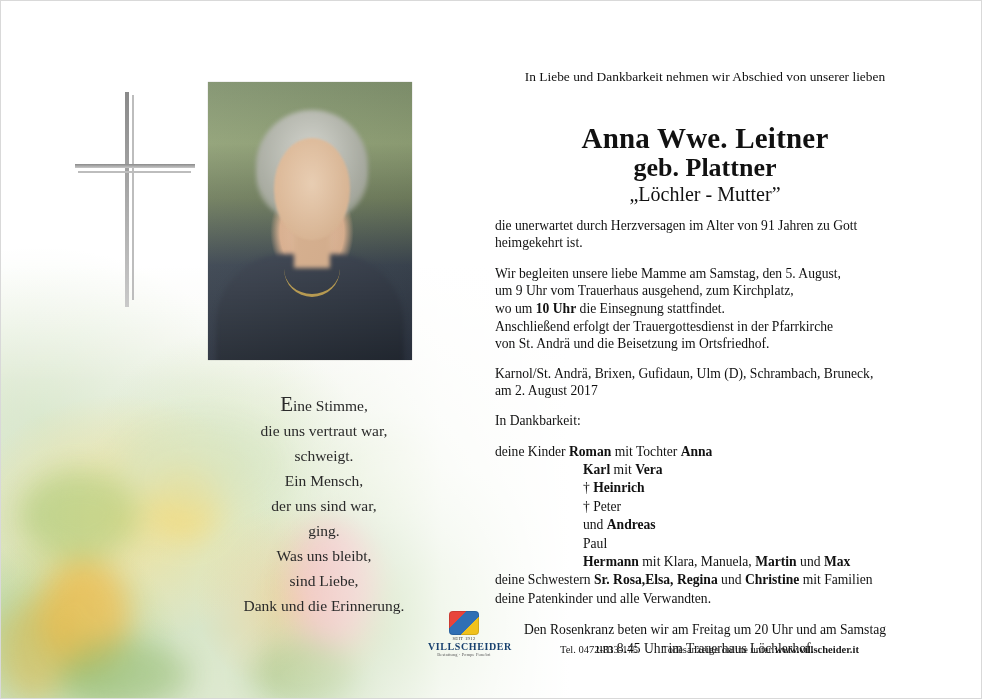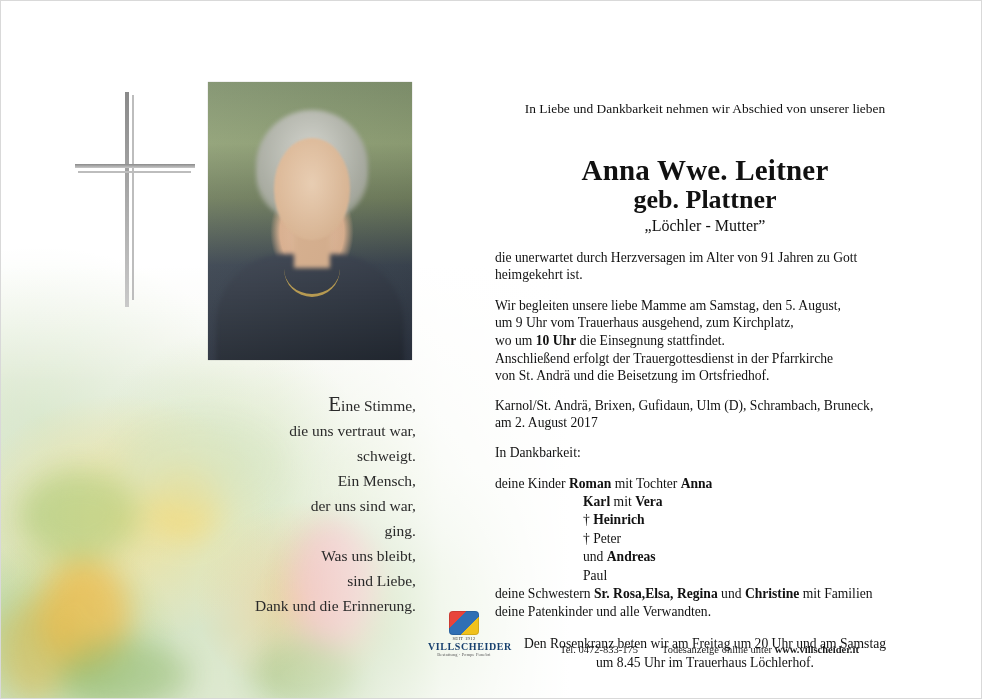--- a/index.html
+++ b/index.html
@@ -119,33 +119,33 @@
     position: absolute; inset: 0;
     background: linear-gradient(115deg, rgba(255,255,255,0.08), rgba(0,0,0,0.08));
   }
 
   
   .poem {
     position: absolute;
     left: 232px;
     top: 392px;
     width: 184px;
-    text-align: right;
+    text-align: center;
     font-family: "Liberation Serif", serif;
     font-size: 15.5px;
     line-height: 25px;
     color: #2a2a2a;
   }
   .poem .first { font-size: 21px; }
 
   
   .right {
     position: absolute;
     left: 495px;
-    top: 100px;
+    top: 68px;
     width: 420px;
     color: #111;
     font-size: 13.6px;
     line-height: 17.6px;
   }
   .intro { text-align: center; font-size: 13.4px; margin-bottom: 12px; }
   .name {
     text-align: center;
     font-weight: bold;
     font-size: 29px;
@@ -154,21 +154,21 @@
     margin-top: 35px;
   }
   .name2 {
     text-align: center;
     font-weight: bold;
     font-size: 26px;
     line-height: 26px;
   }
   .nickname {
     text-align: center;
-    font-size: 16px;
+    font-size: 20px;
     line-height: 26px;
     margin-bottom: 10px;
   }
   .para { margin-bottom: 13px; }
   .para.tight { margin-bottom: 12px; }
   .family { margin-top: 6px; }
   .fam-line { line-height: 18.4px; }
   .indent1 { padding-left: 88px; }
   .indent0 { padding-left: 0; }
   .closing {
@@ -286,20 +286,21 @@
 
     <div class="para">In Dankbarkeit:</div>
 
     <div class="family">
       <div class="fam-line indent0">deine Kinder <b>Roman</b> mit Tochter <b>Anna</b></div>
       <div class="fam-line indent1"><b>Karl</b> mit <b>Vera</b></div>
       <div class="fam-line indent1">† <b>Heinrich</b></div>
       <div class="fam-line indent1">† Peter</div>
       <div class="fam-line indent1">und <b>Andreas</b></div>
       <div class="fam-line indent1">Paul</div>
+      <div class="fam-line indent1"><b>Hermann</b> mit Klara, Manuela, <b>Martin</b> und <b>Max</b></div>
       <div class="fam-line indent0">deine Schwestern <b>Sr.</b> <b>Rosa,Elsa,</b> <b>Regina</b> und <b>Christine</b> mit Familien</div>
       <div class="fam-line indent0">deine Patenkinder und alle Verwandten.</div>
     </div>
 
     <div class="closing">
       <div>Den Rosenkranz beten wir am Freitag um 20 Uhr und am Samstag</div>
       <div>um 8.45 Uhr im Trauerhaus Löchlerhof.</div>
     </div>
   </div>
 

